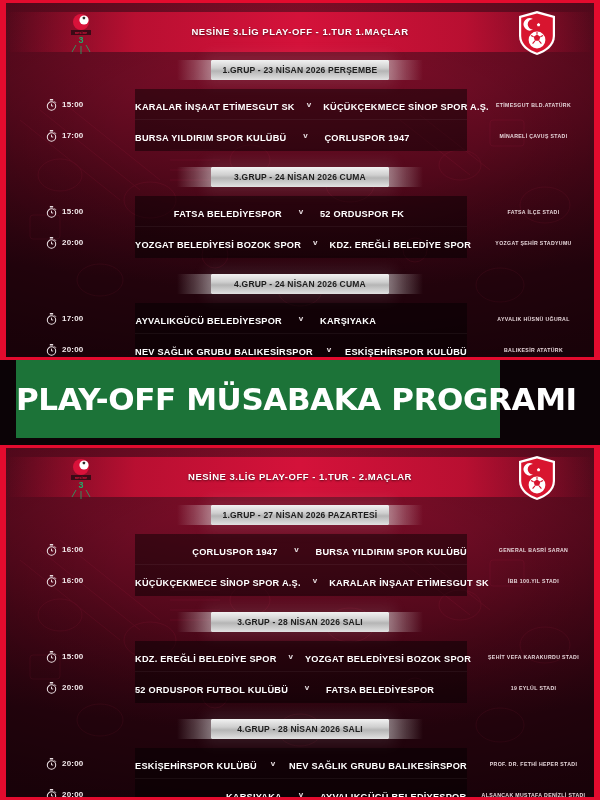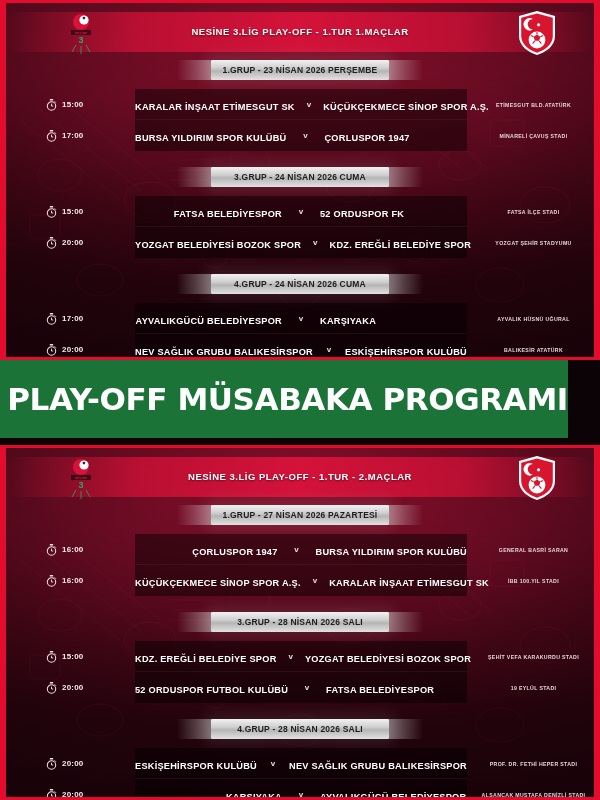--- a/index.html
+++ b/index.html
@@ -108,22 +108,22 @@
     position:absolute;right:0;width:133px;top:0;height:31px;
     display:flex;align-items:center;justify-content:center;z-index:3;
   }
   .venue span{
     color:#e6d6da;font-size:5.2px;font-weight:bold;letter-spacing:.35px;white-space:nowrap;
     text-align:center;
   }
 
   
   .band{
-    position:relative;width:568px;height:78px;background:#1c7338;
-    display:flex;align-items:center;justify-content:flex-end;z-index:8;
+    position:relative;width:484px;height:78px;background:#1c7338;
+    display:flex;align-items:center;justify-content:flex-start;z-index:8;margin-left:16px;
   }
   .band span{
     color:#ffffff;font-size:31px;font-weight:bold;letter-spacing:-0.4px;
     font-family:"DejaVu Sans", sans-serif;
     white-space:nowrap;
   }
   .bandgap{width:600px;height:7px;background:#0b0306;}
 </style>
 </head>
 <body>

